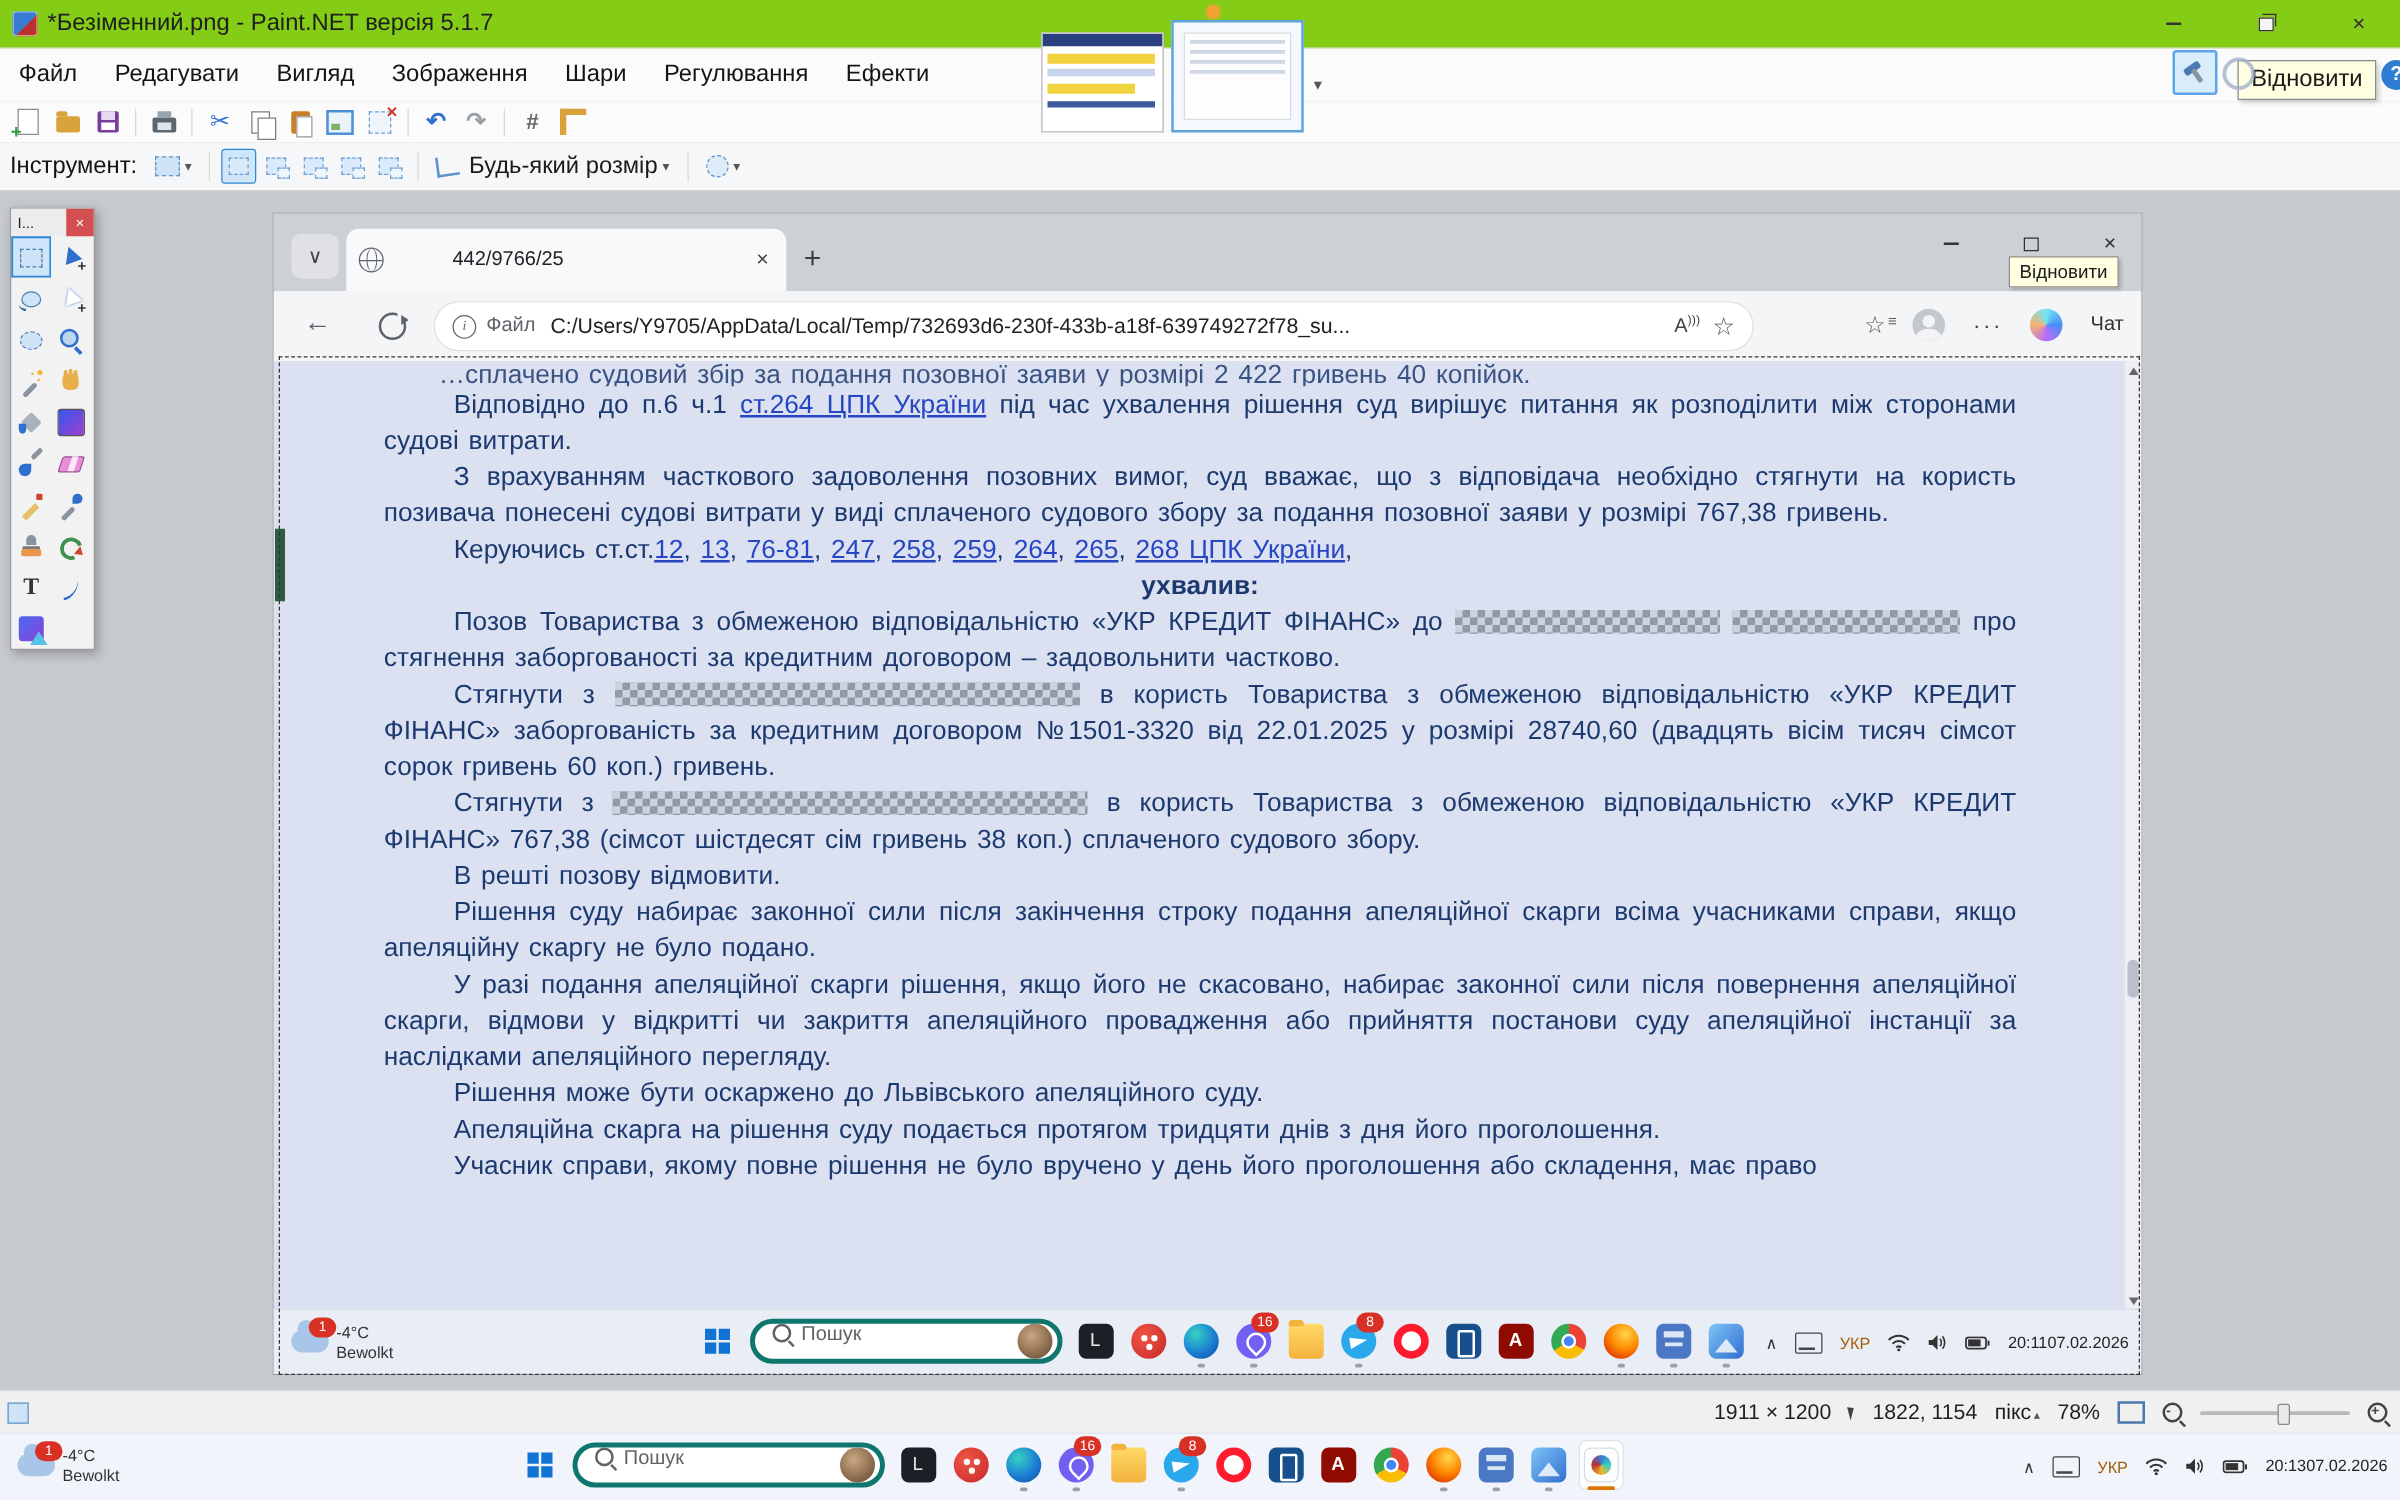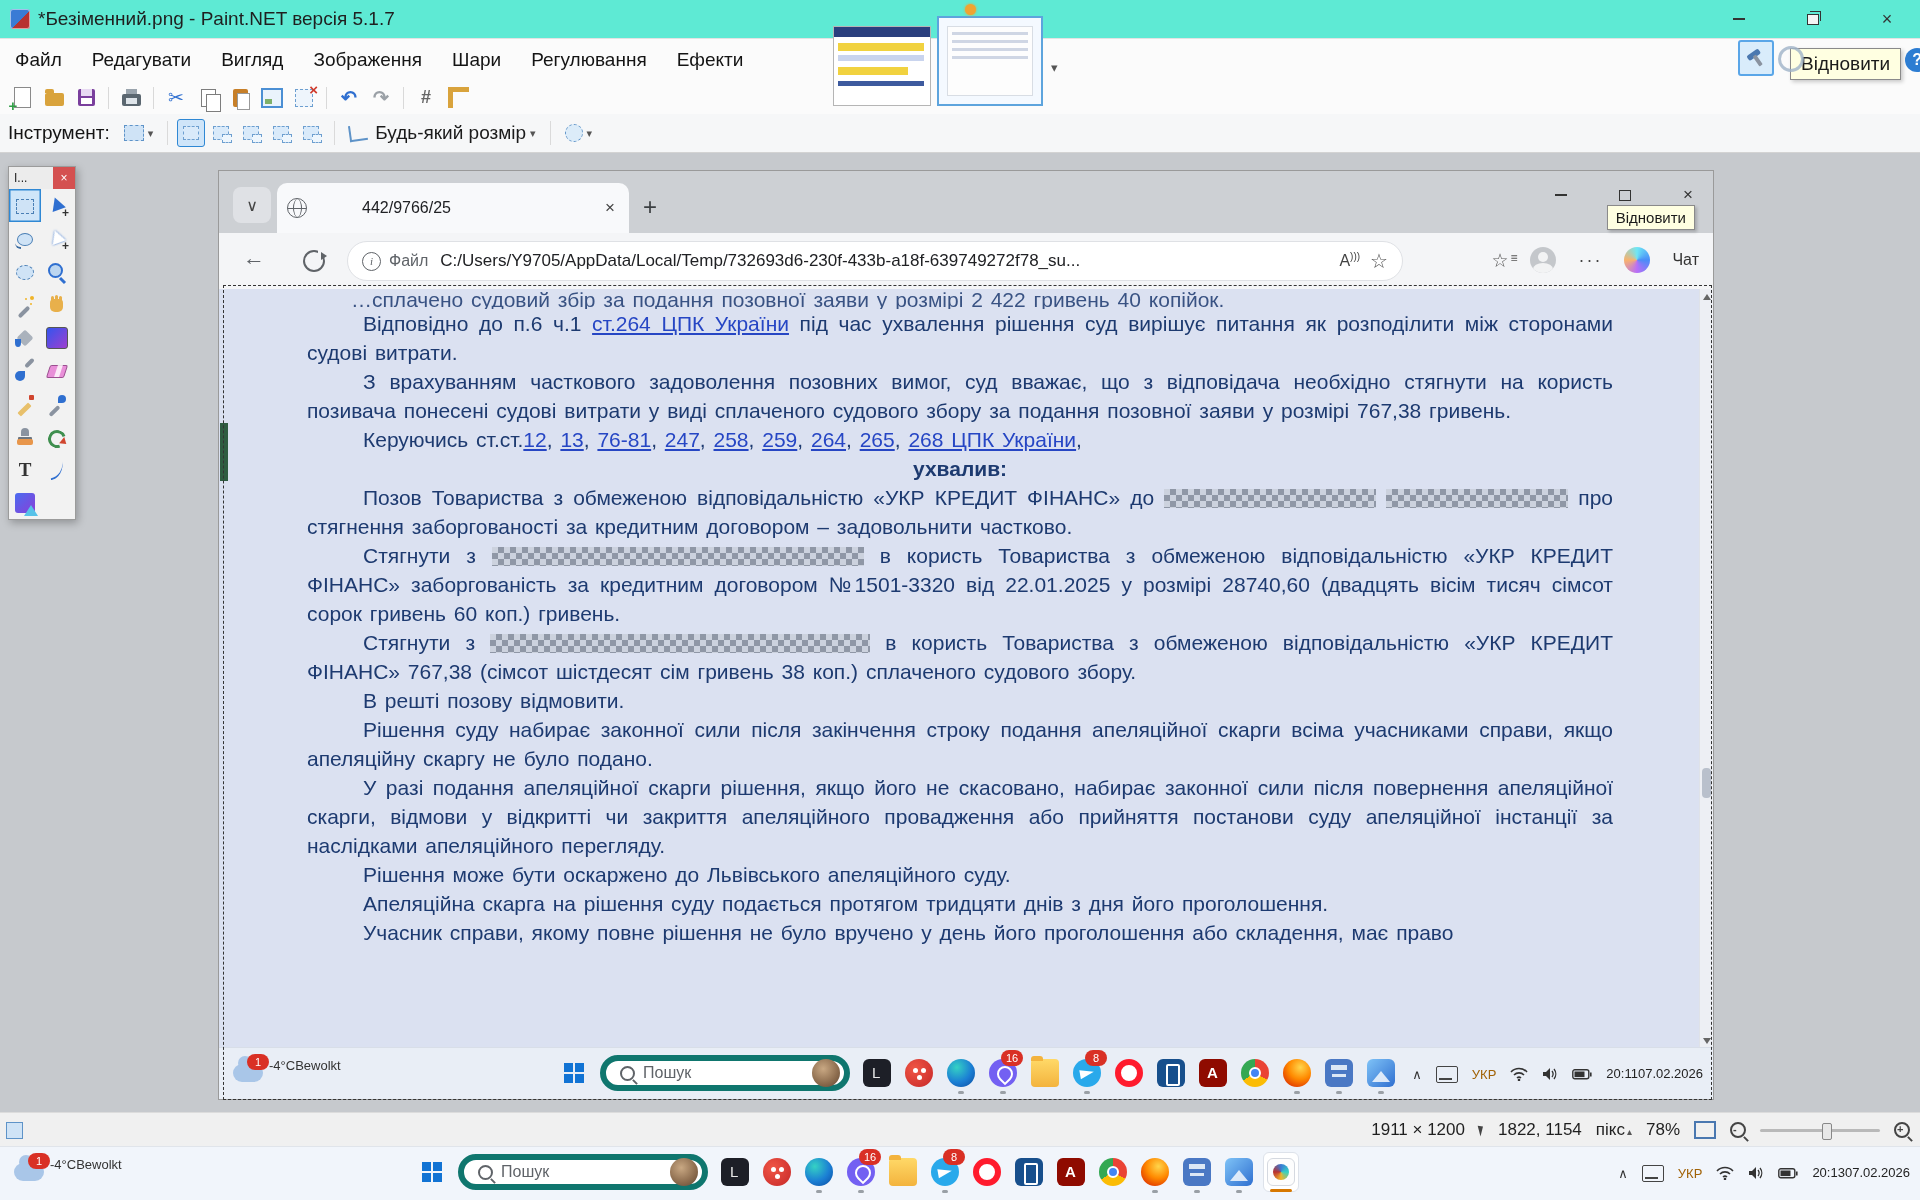--- a/index.html
+++ b/index.html
@@ -1,19 +1,19 @@
 <!DOCTYPE html>
 <html><head>
 <meta charset="utf-8">
 <style>
   html,body{margin:0;padding:0;background:#888;}
   .screen{position:relative;width:1920px;height:1200px;overflow:hidden;
     font-family:"Liberation Sans",sans-serif;background:#c6c9cd;color:#1b1b1b;}
   
-  .pn-titlebar{position:absolute;left:0;top:0;width:1920px;height:38px;background:#5eead4;
+  .pn-titlebar{position:absolute;left:0;top:0;width:1920px;height:38px;background:#84cc16;
     display:flex;align-items:center;border-bottom:1px solid #e3e3e3;}
   .pn-appicon{width:20px;height:20px;margin:0 8px 0 10px;border-radius:3px;
     background:linear-gradient(135deg,#3a7bd5 0 55%,#b8312f 55% 100%);box-shadow:inset 0 0 0 1px #ffffff88;}
   .pn-title{font-size:19px;color:#1f1f1f;}
   .pn-winbtns{position:absolute;right:18px;top:0;height:38px;display:flex;align-items:center;gap:44px;}
   .wb{width:30px;height:26px;display:flex;align-items:center;justify-content:center;font-size:18px;color:#333;}
   .wb .minbar{width:12px;height:2px;background:#333;}
   .wb .restsq{width:10px;height:9px;border:1.5px solid #333;position:relative;background:#f4f4f4;}
   .wb .restsq::before{content:"";position:absolute;left:2px;top:-4px;width:10px;height:9px;border:1.5px solid #333;border-bottom:none;border-left:none;}
   
@@ -213,26 +213,26 @@
   .st-slider .knob{position:absolute;left:52%;top:-6px;width:8px;height:15px;background:#e8e8e8;border:1px solid #888;border-radius:2px;}
   .st-unit-dd{font-size:10px;color:#555;margin-left:2px;}
   
   .tbx{position:absolute;left:0;width:100%;box-sizing:border-box;}
   .win-taskbar{top:1146px;height:54px;background:#f1f5fb;border-top:1px solid #e0e4ea;}
   .tb-weather{position:absolute;left:14px;top:4px;display:flex;align-items:flex-start;gap:6px;}
   .w-cloud{width:30px;height:18px;background:#a9c6e8;border-radius:10px;position:relative;margin-top:12px;}
   .w-cloud::before{content:"";position:absolute;left:5px;top:-8px;width:14px;height:14px;border-radius:50%;background:#a9c6e8;}
   .w-badge{position:absolute;left:14px;top:-10px;min-width:16px;height:16px;border-radius:8px;background:#d93025;color:#fff;
      font-size:11px;display:flex;align-items:center;justify-content:center;padding:0 3px;}
-  .w-texts{display:flex;flex-direction:row;font-size:13px;color:#333;line-height:16px;margin-top:6px;}
+  .w-texts{display:flex;flex-direction:column;font-size:13px;color:#333;line-height:16px;margin-top:6px;}
   .tb-center{position:absolute;top:5px;display:flex;align-items:center;gap:9px;}
   .tb-start{width:34px;height:34px;display:flex;align-items:center;justify-content:center;}
   .start-logo{width:20px;height:20px;display:grid;grid-template-columns:9px 9px;grid-template-rows:9px 9px;gap:2px;}
   .start-logo i{background:#1173d4;}
-  .tb-search{height:36px;width:250px;background:#fff;border:6px solid #0f766e;border-radius:18px;display:flex;align-items:center;
+  .tb-search{height:36px;width:250px;background:#fff;border:4px solid #0f766e;border-radius:18px;display:flex;align-items:flex-start;
      padding:0 4px 0 14px;box-sizing:border-box;gap:8px;}
   .s-mag{width:11px;height:11px;border:2px solid #5f6368;border-radius:50%;position:relative;flex:none;}
   .s-mag::after{content:"";position:absolute;right:-5px;bottom:-4px;width:6px;height:2px;background:#5f6368;transform:rotate(45deg);}
   .s-label{font-size:16px;color:#5f6368;flex:1;}
   .s-cat{width:28px;height:28px;border-radius:50%;flex:none;
      background:radial-gradient(circle at 40% 35%,#c9a883,#8b6b4d 60%,#5f4633);}
   .tb-app{position:relative;width:36px;height:40px;display:flex;align-items:center;justify-content:center;}
   .tb-app.active{background:#ffffff;border:1px solid #dde2ea;border-radius:6px;box-sizing:border-box;}
   .tb-app.active::after{content:"";position:absolute;left:6px;bottom:-1px;width:22px;height:3px;background:#d77800;border-radius:2px;}
   .tb-dot{position:absolute;left:15px;bottom:-1px;width:6px;height:3px;border-radius:2px;background:#9aa0a6;}

